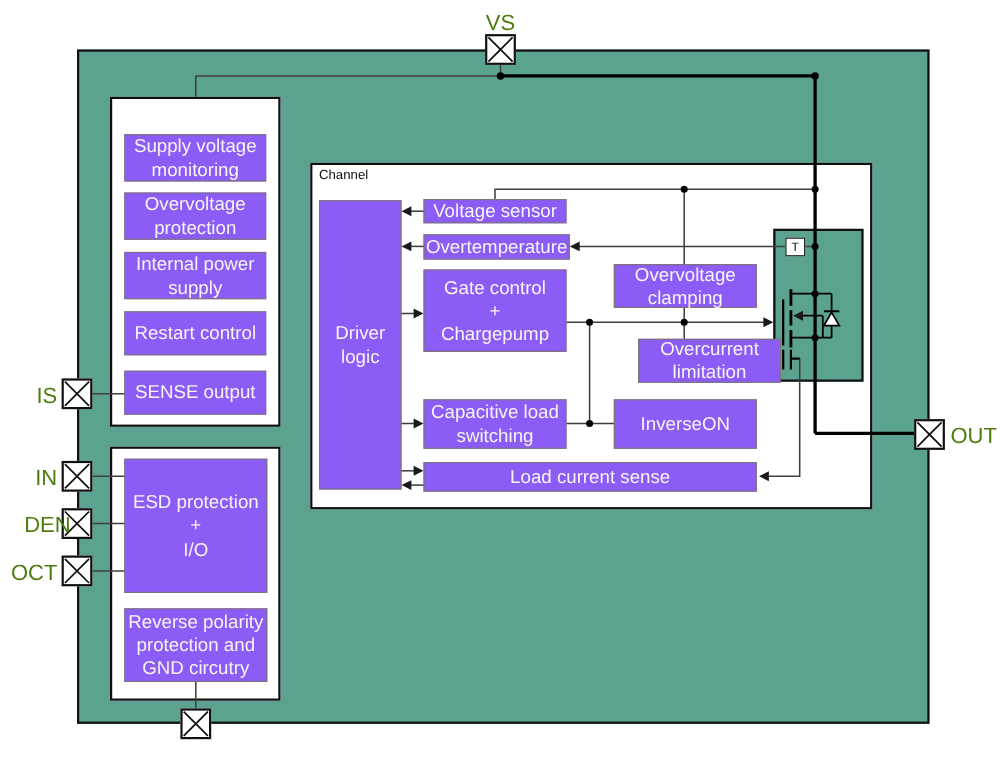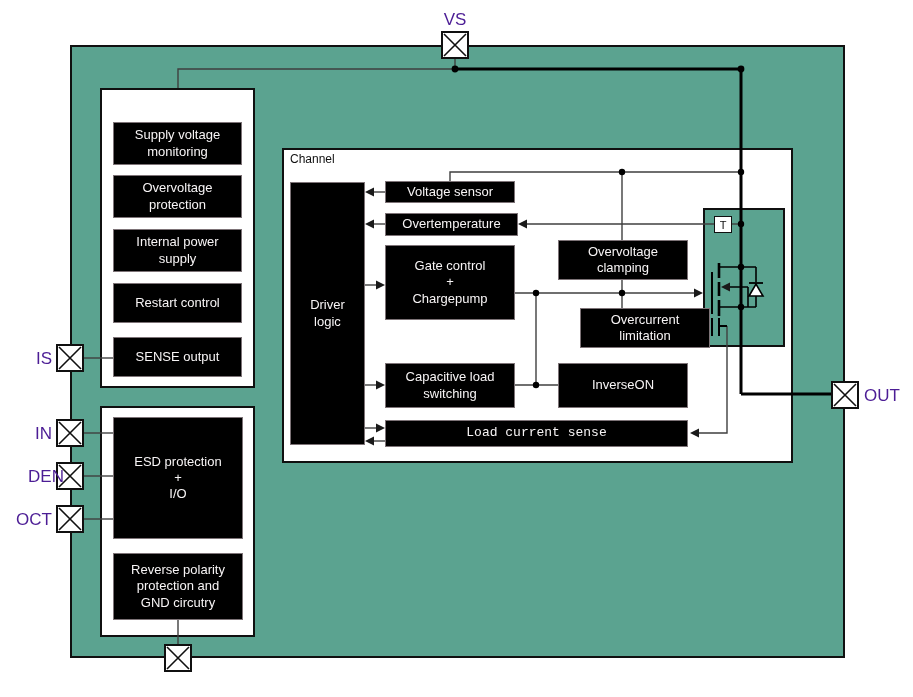--- a/index.html
+++ b/index.html
@@ -11,56 +11,56 @@
   
   #chip{left:70px;top:45px;width:775px;height:613px;background:#5BA390;border:2px solid #101010;}
   
   .wbox{background:#ffffff;border:2px solid #101010;}
   #box-left-top{left:100px;top:88px;width:155px;height:300px;}
   #box-left-bottom{left:100px;top:406px;width:155px;height:231px;}
   #box-channel{left:282px;top:148px;width:511px;height:315px;}
   #channel-title{left:290px;top:152px;font-size:12px;color:#101010;}
   
   .blk{
-    background:#000000;border:1px solid #7d7377;color:#F7F4F5;
+    background:#8b5cf6;border:1px solid #7d7377;color:#F7F4F5;
     display:flex;align-items:center;justify-content:center;text-align:center;
-    font-size:13px;line-height:1.25;white-space:pre-line;
+    font-size:17px;line-height:1.25;white-space:pre-line;
   }
   #blk-svm{left:113px;top:122px;width:129px;height:43px;}
   #blk-ovp{left:113px;top:175px;width:129px;height:43px;}
   #blk-ips{left:113px;top:229px;width:129px;height:43px;}
   #blk-rc {left:113px;top:283px;width:129px;height:40px;}
   #blk-so {left:113px;top:337px;width:129px;height:40px;}
   #blk-esd{left:113px;top:417px;width:130px;height:122px;}
   #blk-rpp{left:113px;top:553px;width:130px;height:67px;}
   #blk-driver{left:290px;top:182px;width:75px;height:263px;}
   #blk-vsens{left:385px;top:181px;width:130px;height:22px;}
   #blk-otemp{left:385px;top:213px;width:133px;height:23px;}
   #blk-gcp{left:385px;top:245px;width:130px;height:75px;}
   #blk-ovc{left:558px;top:240px;width:130px;height:40px;}
   #blk-ocl{left:558px;top:308px;width:130px;height:40px;margin-left:22px;}
   #blk-cls{left:385px;top:363px;width:130px;height:45px;}
   #blk-inv{left:558px;top:363px;width:130px;height:45px;}
-  #blk-lcs{left:385px;top:420px;width:303px;height:27px;font-family:Liberation Mono, monospace;}
+  #blk-lcs{left:385px;top:420px;width:303px;height:27px;}
   
   #fet-box{left:703px;top:208px;width:82px;height:139px;background:#5BA390;border:2px solid #101010;}
   #tbox{left:714px;top:216px;width:18px;height:17px;background:#fff;border:1.5px solid #101010;
         display:flex;align-items:center;justify-content:center;font-size:11px;color:#101010;}
   
   .pin{width:28px;height:28px;background:#ffffff;border:2px solid #101010;z-index:6;}
   .pin svg{display:block;}
   #pin-vs {left:441px;top:31px;}
   #pin-is {left:56px;top:344px;}
   #pin-in {left:56px;top:419px;}
   #pin-den{left:56px;top:462px;}
   #pin-oct{left:56px;top:505px;}
   #pin-gnd{left:164px;top:644px;}
   #pin-out{left:831px;top:381px;}
   
-  .plabel{font-size:17px;color:#4c1d95;z-index:7;}
+  .plabel{font-size:20px;color:#4d7c0f;z-index:7;}
   #lbl-vs {left:441px;top:10px;width:28px;text-align:center;}
   #lbl-is {left:18px;top:349px;width:34px;text-align:right;}
   #lbl-in {left:18px;top:424px;width:34px;text-align:right;}
   #lbl-den{left:22px;top:467px;width:42px;text-align:right;}
   #lbl-oct{left:10px;top:510px;width:42px;text-align:right;}
   #lbl-gnd{left:150px;top:674px;width:56px;text-align:center;margin-top:24px;}
   #lbl-out{left:864px;top:386px;width:45px;}
   #wires{left:0;top:0;z-index:5;pointer-events:none;}
   .z2{z-index:2;} .z3{z-index:3;} .z4{z-index:4;} .z6{z-index:6;}
 </style>

